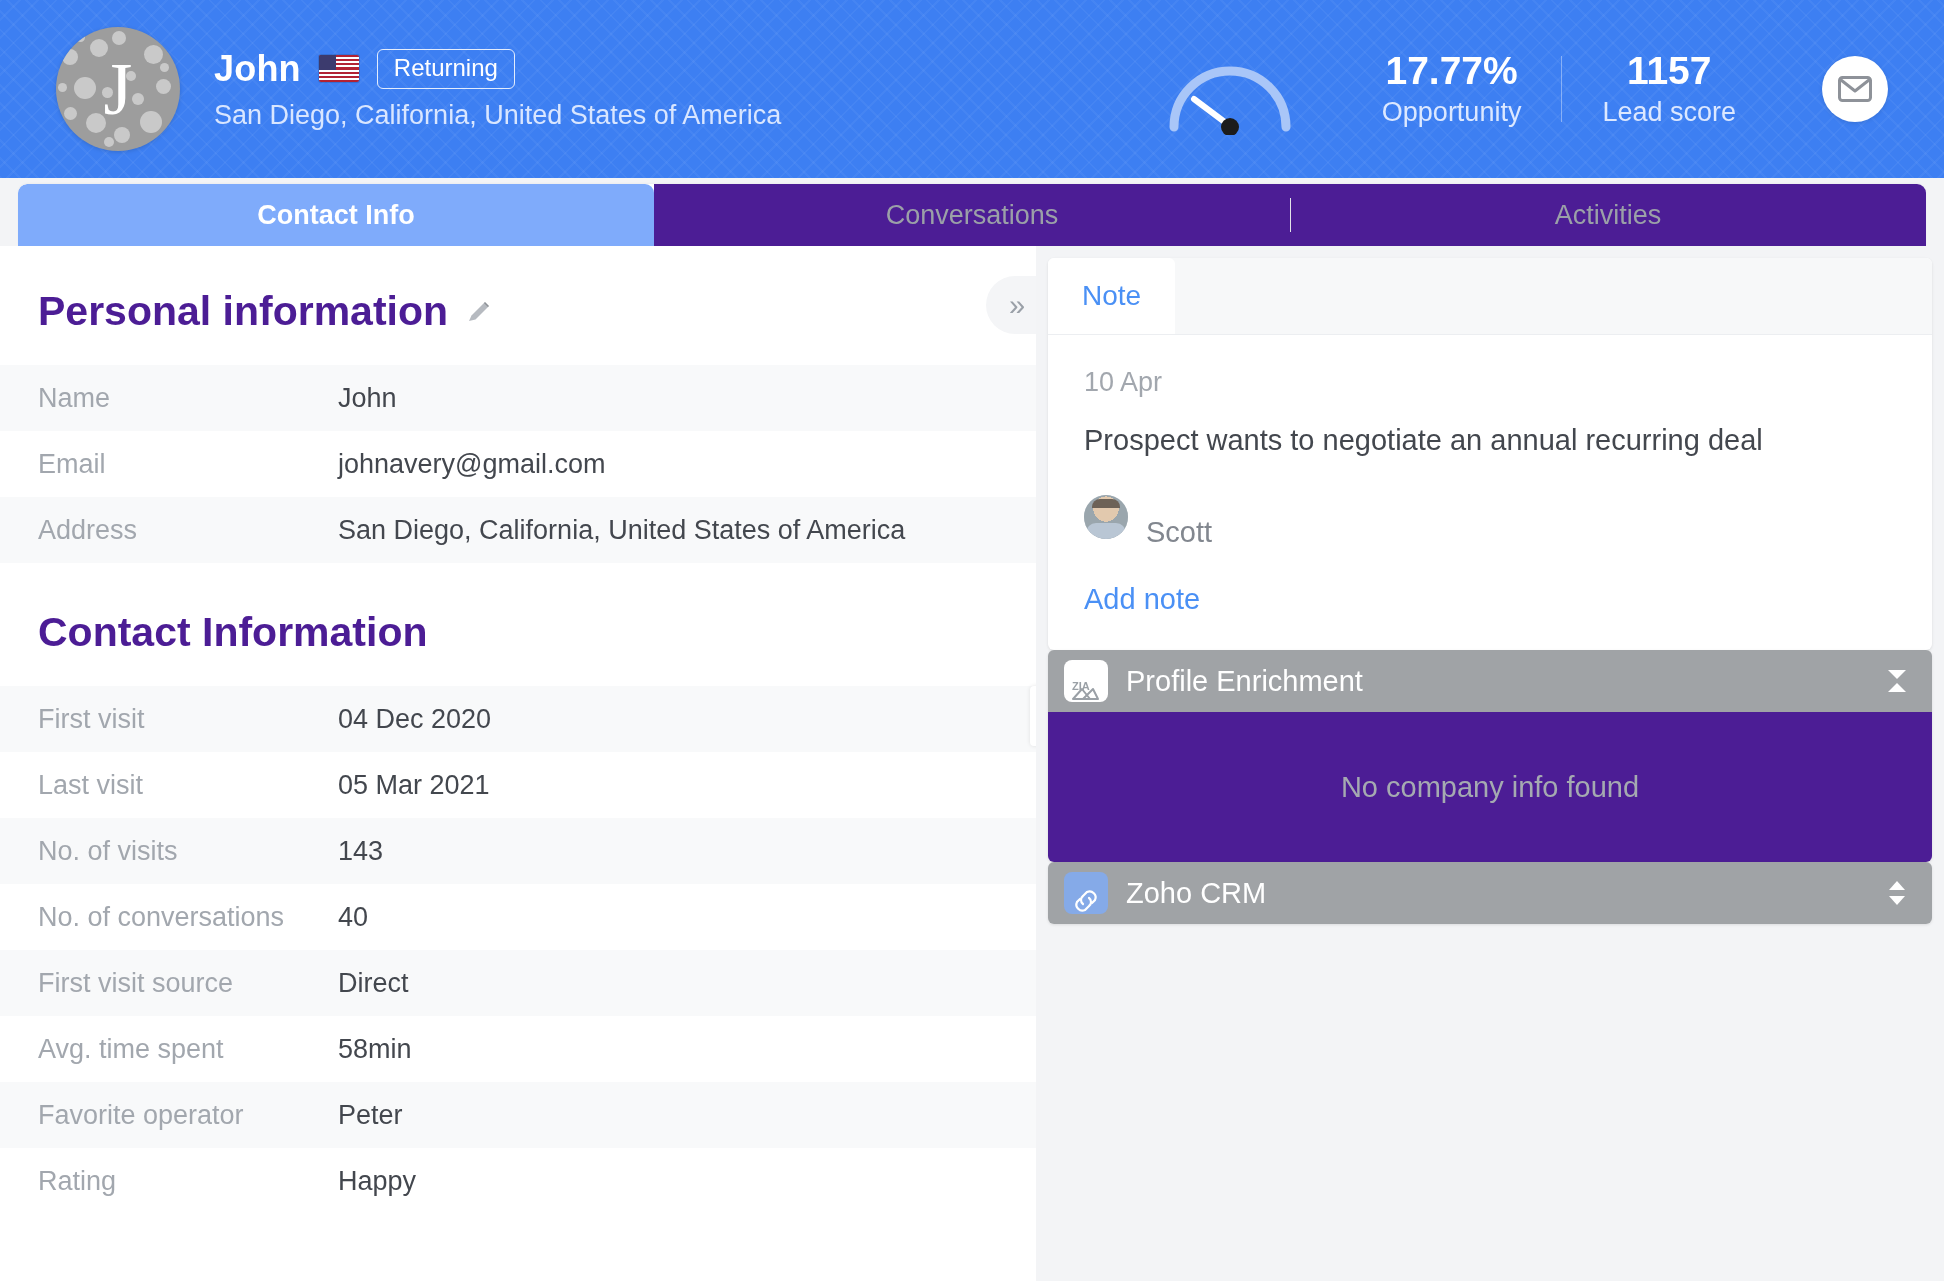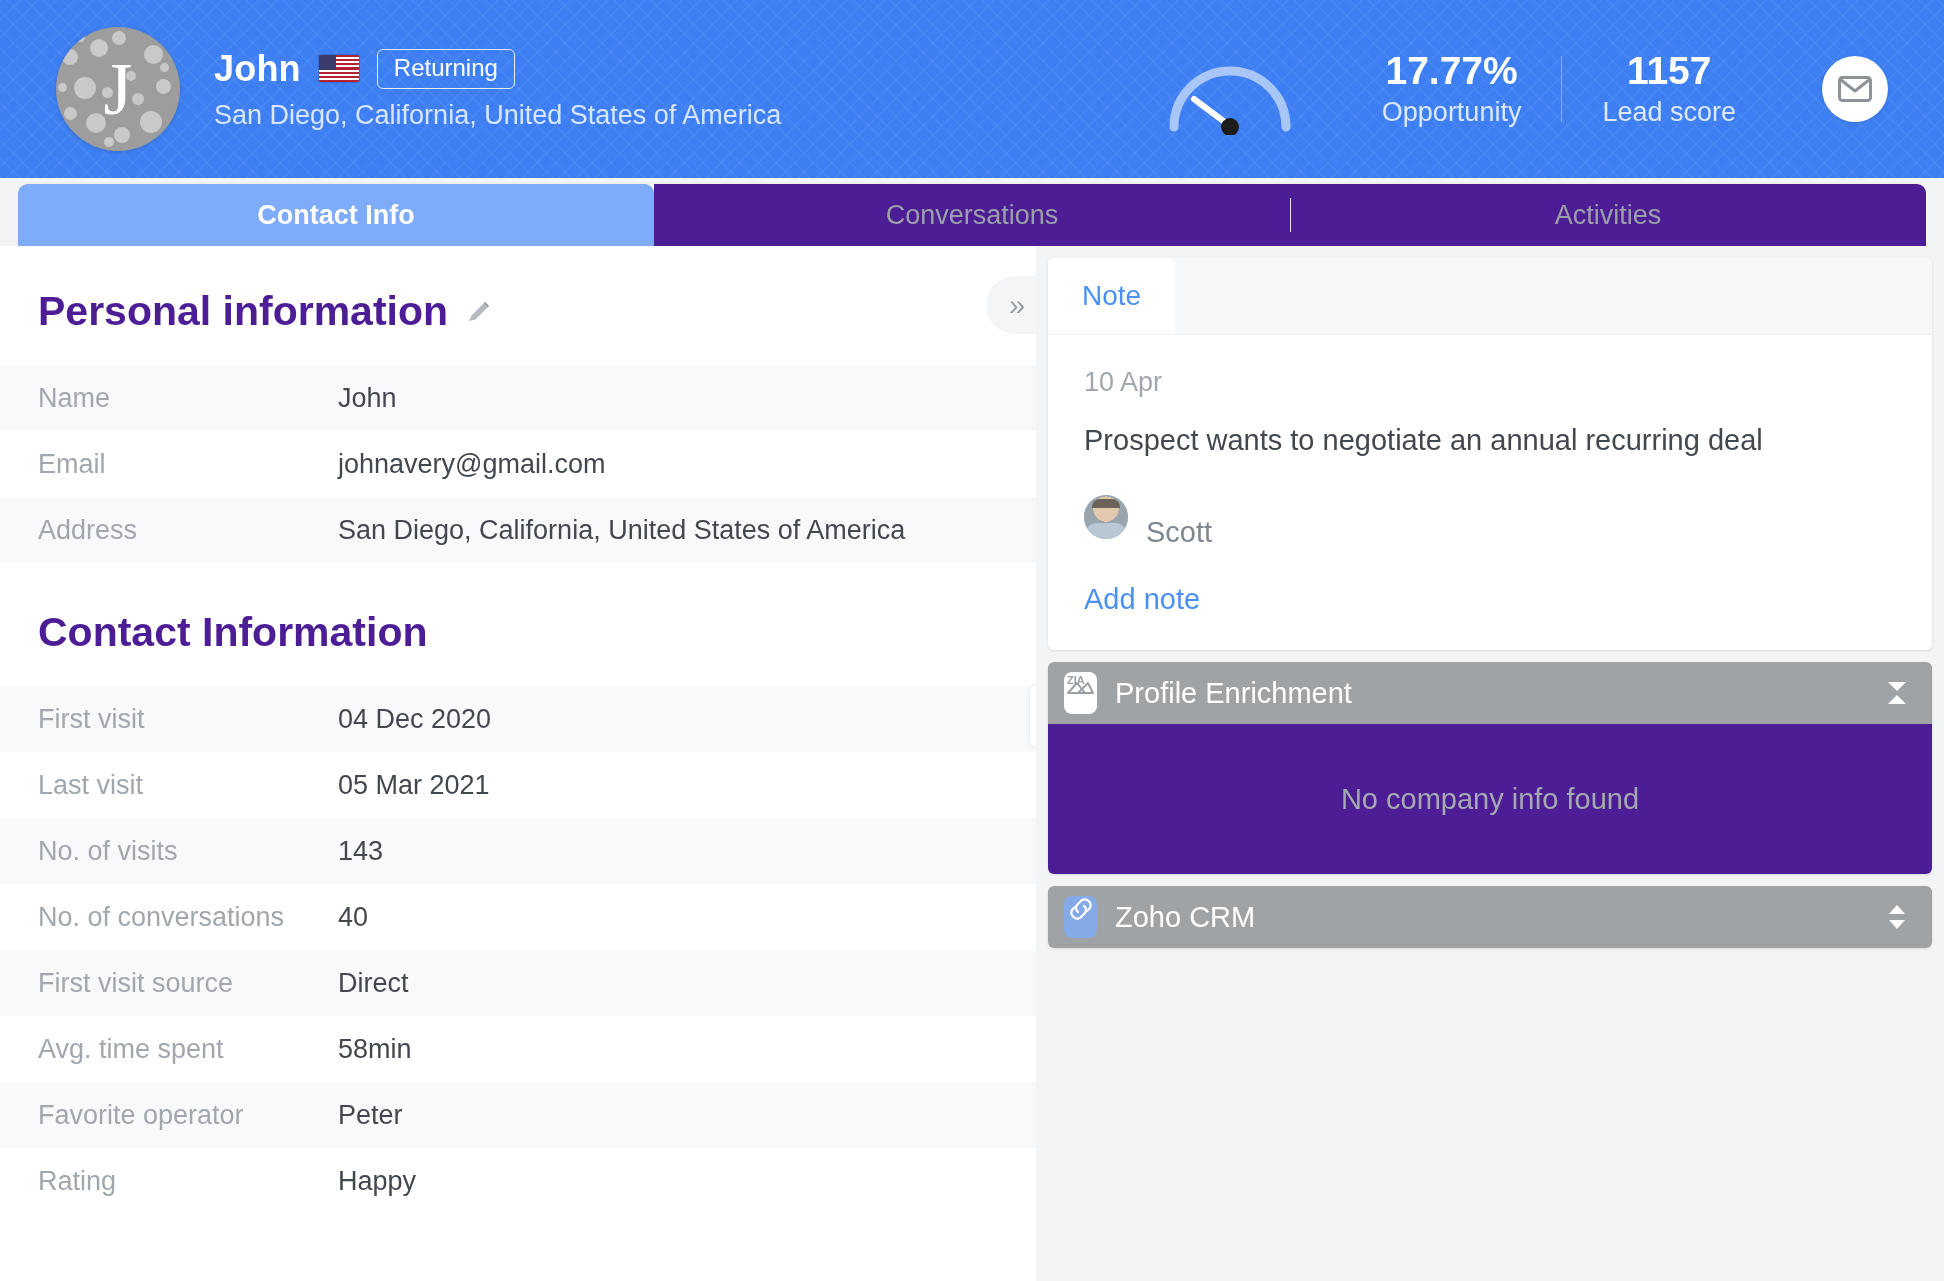--- a/index.html
+++ b/index.html
@@ -205,21 +205,20 @@
     z-index: 5;
   }
   .drag-dots i { width: 3px; height: 3px; border-radius: 50%; background: #b9bec5; display:block; }
 
   
   .right {
     flex: 1;
     background: #f3f4f6;
     padding: 12px 12px 0 12px;
     display: flex; flex-direction: column;
-    gap: 12px;
     overflow: hidden;
   }
   .card {
     background: #ffffff;
     border-radius: 6px;
     box-shadow: 0 1px 3px rgba(0,0,0,.10);
   }
   .note-card { padding: 0 0 34px 0; }
   .note-tabrow {
     display: flex;
@@ -269,23 +268,23 @@
     height: 62px;
     background: #a0a3a6;
     border-radius: 6px 6px 0 0;
     display: flex; align-items: center;
     padding: 0 22px 0 16px;
     gap: 18px;
     cursor: pointer;
   }
   .panel-head.standalone { border-radius: 6px; }
   .panel-icon {
-    width: 33px; height: 42px; border-radius: 8px;
-    background: #ffffff;
-    display: flex; align-items: flex-start; justify-content: center;
+    width: 44px; height: 42px; border-radius: 8px;
+    background: #ffffff;
+    display: flex; align-items: flex-end; justify-content: center;
     flex: 0 0 auto;
   }
   .panel-icon.blue { background: #85aae8; }
   .panel-title { color: #ffffff; font-size: 29px; flex: 1; }
   .panel-ctrl { display: flex; flex-direction: column; align-items: center; gap: 3px; }
   .panel-body {
     background: #4c1d95;
     border-radius: 0 0 6px 6px;
     height: 150px;
     display: flex; align-items: center; justify-content: center;

